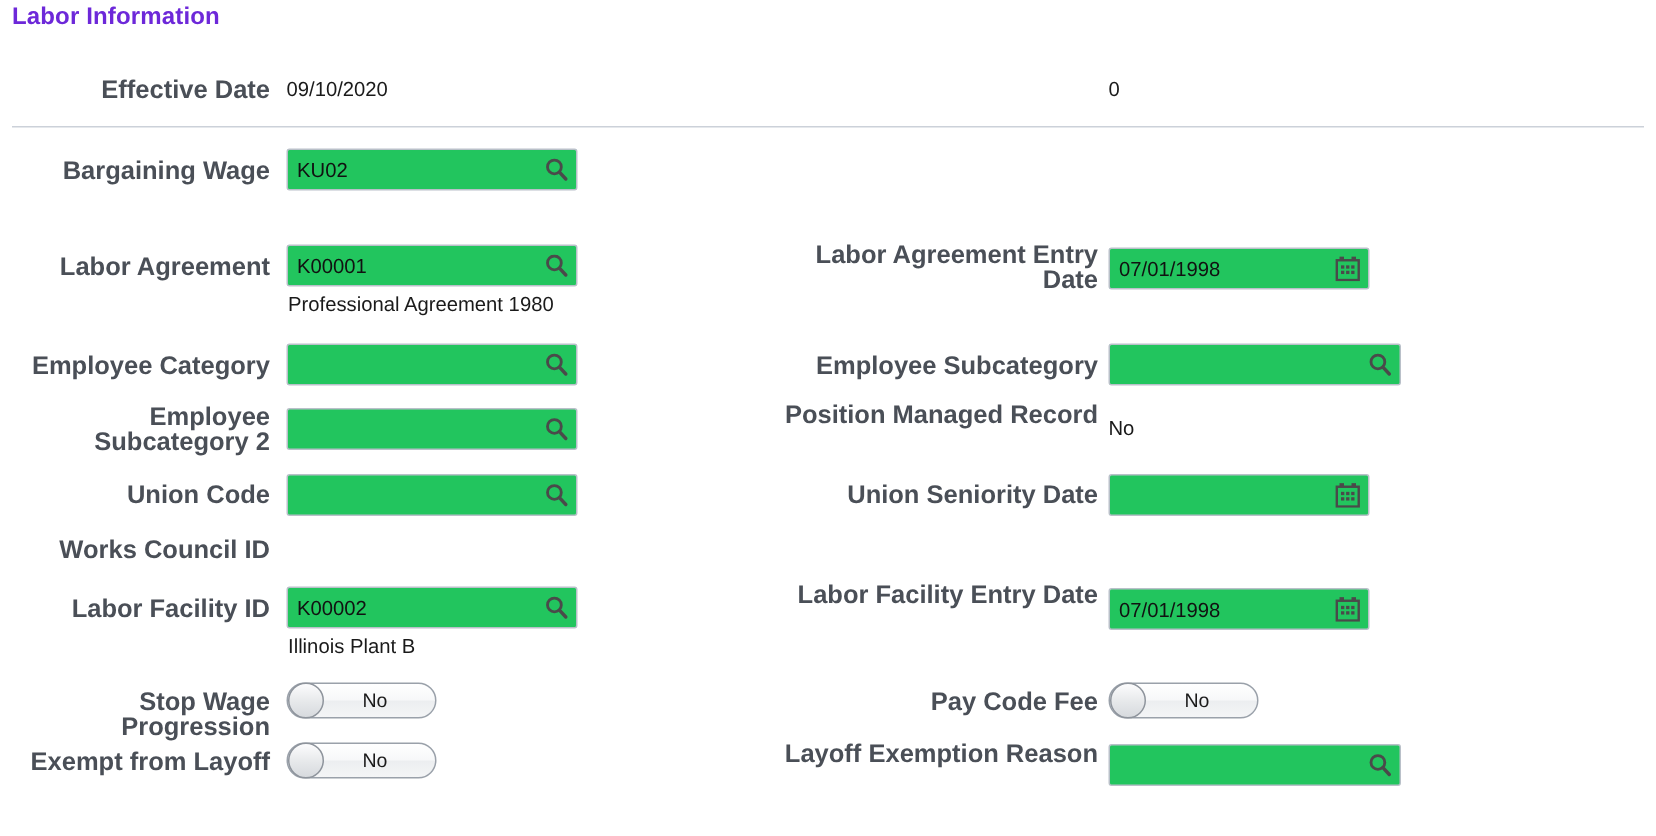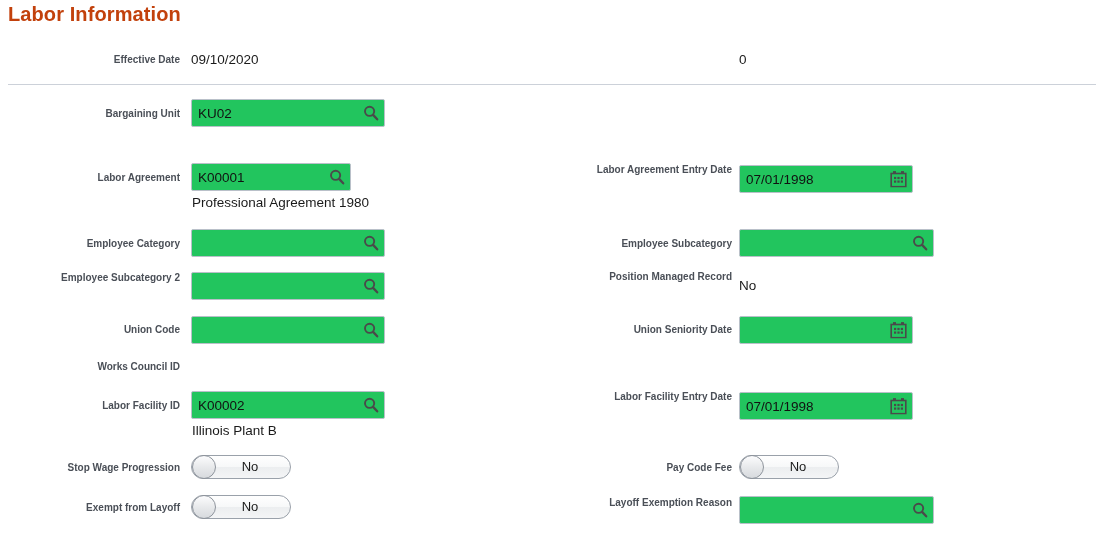--- a/index.html
+++ b/index.html
@@ -9,38 +9,38 @@
     background: #ffffff;
     font-family: "Liberation Sans", sans-serif;
     overflow: hidden;
   }
   .page { position: relative; width: 1104px; height: 557px; }
 
   
   .page-title {
     position: absolute;
     left: 8px; top: 3px;
-    font-size: 20px;
+    font-size: 16px;
     font-weight: bold;
-    color: #c2410c;
+    color: #6d28d9;
     letter-spacing: 0.1px;
   }
 
   
   .divider {
     position: absolute;
     left: 8px; top: 84px;
     width: 1088px; height: 1px;
     background: #ccd1d9;
   }
 
   
   .lbl {
     position: absolute;
-    font-size: 10px;
+    font-size: 17px;
     font-weight: bold;
     color: #4a4f57;
     text-align: right;
     line-height: 17px;
   }
   .ro-val {
     position: absolute;
     font-size: 13.5px;
     color: #1a1a1a;
     line-height: 17px;
@@ -123,33 +123,33 @@
 
   <div class="page-title">Labor Information</div>
 
   <div class="lbl" style="left:8px; top:51px; width:172px;">Effective Date</div>
   <div class="ro-val" style="left:191px; top:51px;">09/10/2020</div>
 
   <div class="ro-val" style="left:739px; top:51px;">0</div>
 
   <div class="divider"></div>
 
-  <div class="lbl" style="left:8px; top:105px; width:172px;">Bargaining Unit</div>
+  <div class="lbl" style="left:8px; top:105px; width:172px;">Bargaining Wage</div>
   <div class="fld" style="left:191px; top:99px; width:194px;">
     <input type="text" value="KU02" style="">
     <span class="ico-search">
       <svg width="18" height="18" viewBox="0 0 18 18">
         <circle cx="7.6" cy="7.3" r="4.6" fill="none" stroke="#4a4a4a" stroke-width="1.9"></circle>
         <line x1="11.1" y1="10.9" x2="15.2" y2="15.3" stroke="#4a4a4a" stroke-width="2.3" stroke-linecap="round"></line>
       </svg>
     </span>
   </div>
 
   <div class="lbl" style="left:8px; top:169px; width:172px;">Labor Agreement</div>
-  <div class="fld" style="left:191px; top:163px; width:160px;padding-left:16px;">
+  <div class="fld" style="left:191px; top:163px; width:194px;padding-left:16px;">
     <input type="text" value="K00001" style="">
     <span class="ico-search">
       <svg width="18" height="18" viewBox="0 0 18 18">
         <circle cx="7.6" cy="7.3" r="4.6" fill="none" stroke="#4a4a4a" stroke-width="1.9"></circle>
         <line x1="11.1" y1="10.9" x2="15.2" y2="15.3" stroke="#4a4a4a" stroke-width="2.3" stroke-linecap="round"></line>
       </svg>
     </span>
   </div>
   <div class="desc" style="left:192px; top:195px;">Professional Agreement 1980</div>
 

